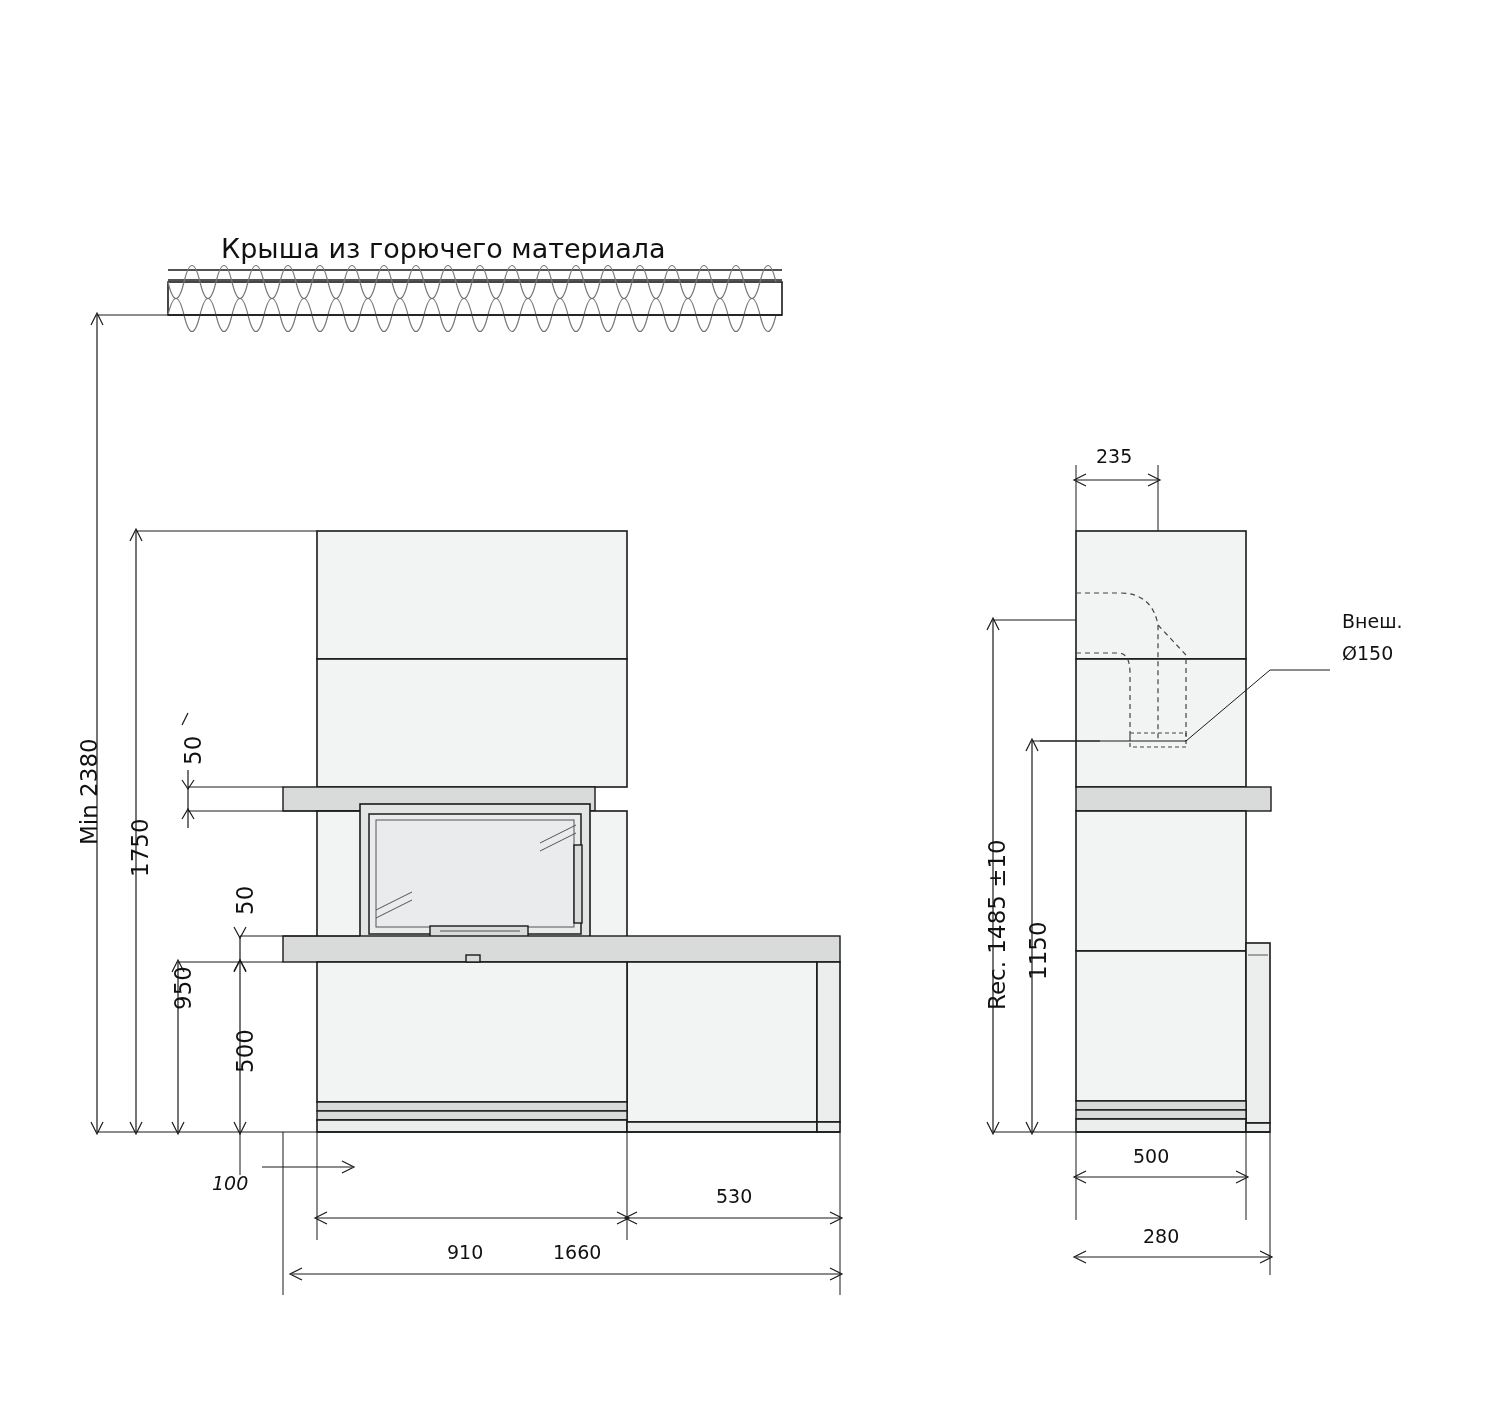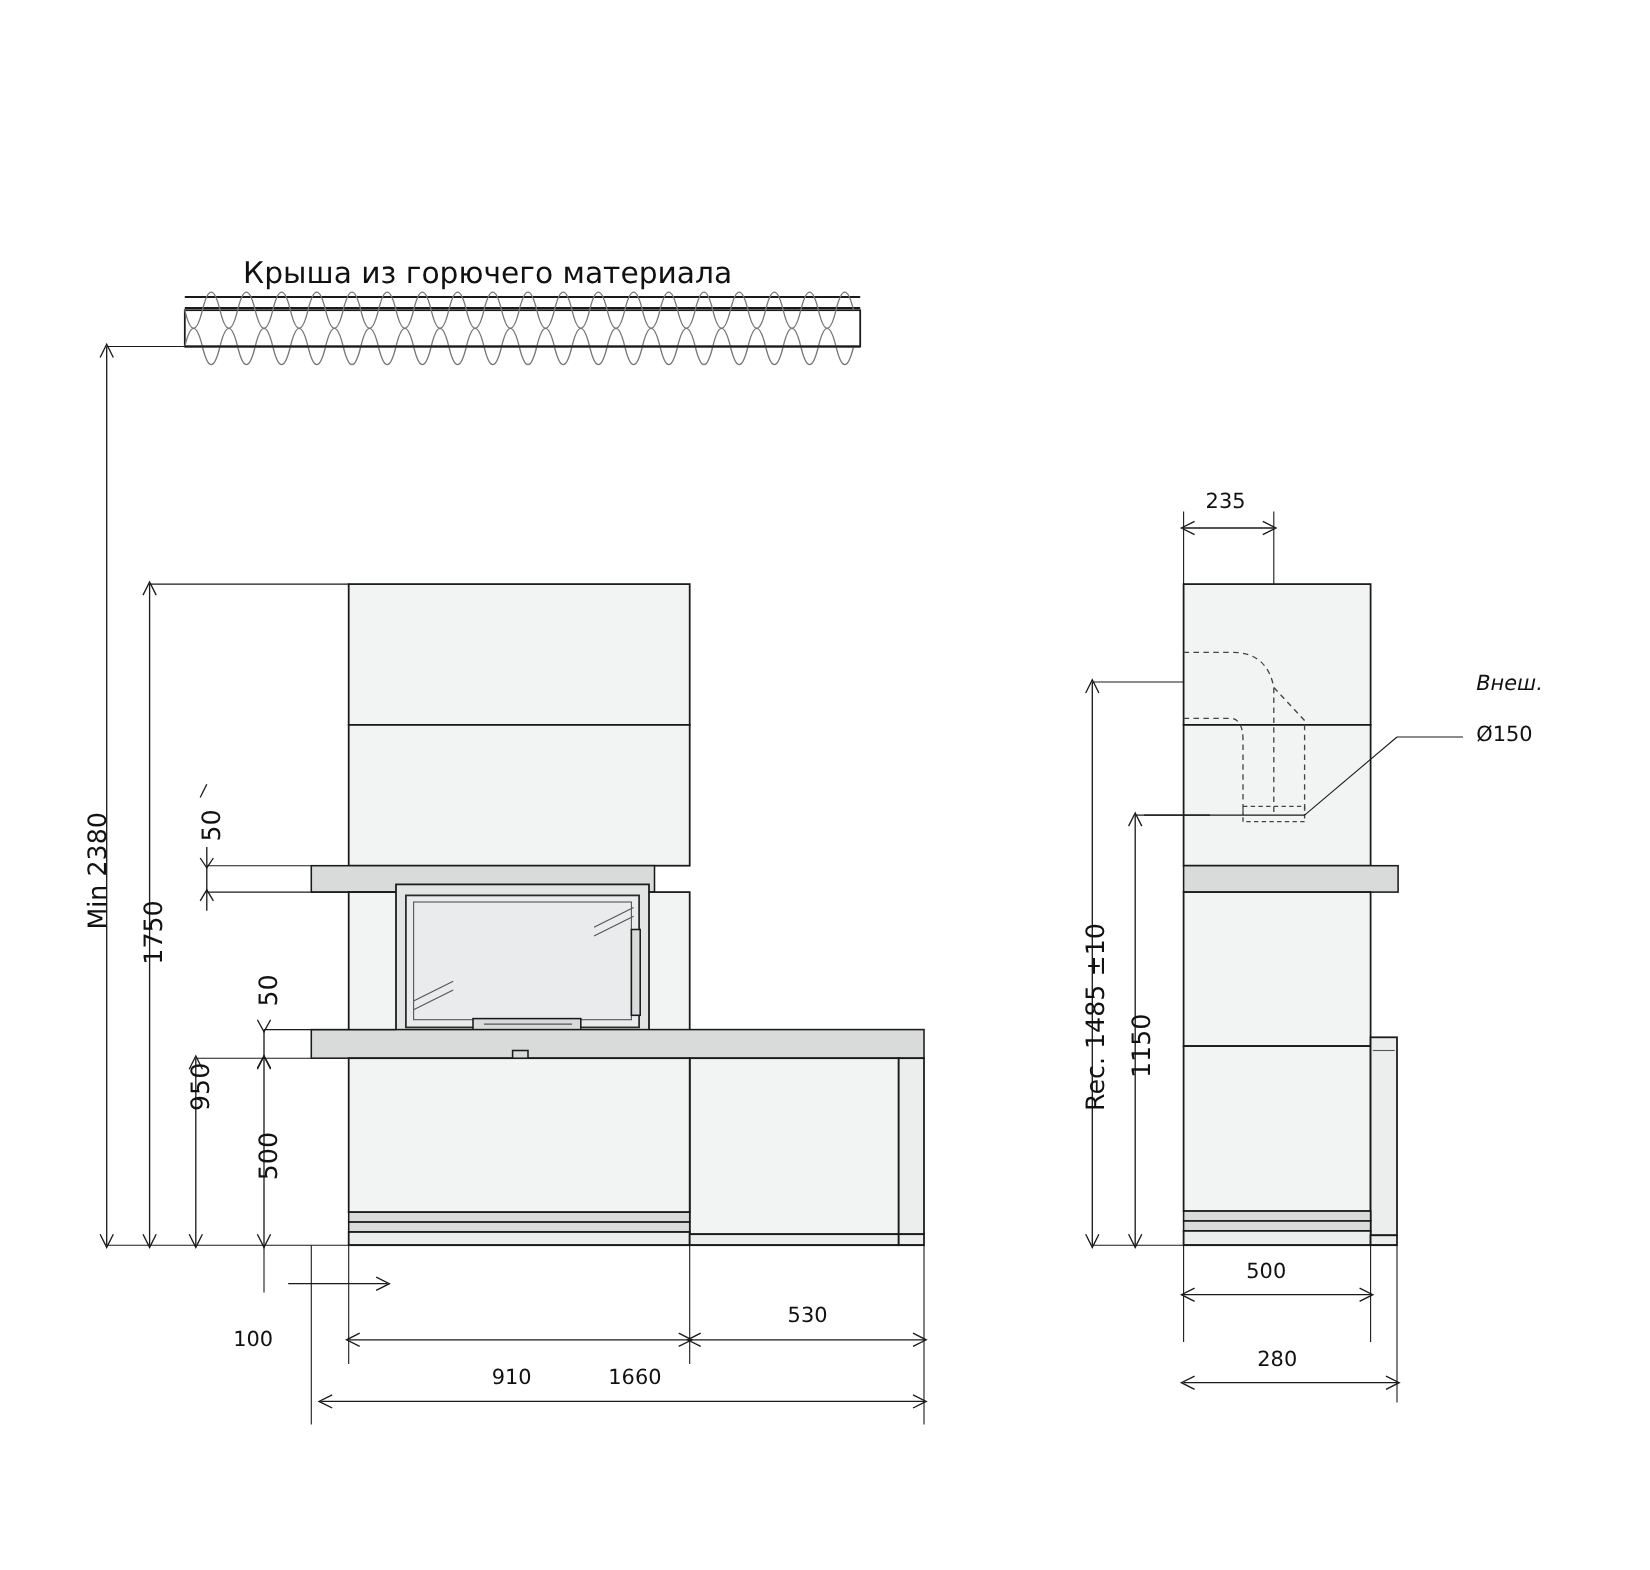--- a/index.html
+++ b/index.html
@@ -204,27 +204,27 @@
 
   <div class="lbl" style="left:221px;top:208px;font-size:27px;">Крыша из горючего материала</div>
 
   <div class="vlbl" style="left:76px;top:820px;">Min 2380</div>
   <div class="vlbl" style="left:127px;top:852px;">1750</div>
   <div class="vlbl" style="left:180px;top:740px;">50</div>
   <div class="vlbl" style="left:232px;top:890px;">50</div>
   <div class="vlbl" style="left:170px;top:985px;">950</div>
   <div class="vlbl" style="left:232px;top:1048px;">500</div>
 
-  <div class="lbl" style="left:212px;top:1182px;">100</div>
+  <div class="lbl" style="left:212px;top:1147px;font-style:italic;">100</div>
   <div class="lbl" style="left:447px;top:1216px;">910</div>
   <div class="lbl" style="left:716px;top:1160px;">530</div>
   <div class="lbl" style="left:553px;top:1216px;">1660</div>
 
   <div class="lbl" style="left:1096px;top:420px;">235</div>
   <div class="vlbl" style="left:984px;top:985px;">Rec. 1485 ±10</div>
   <div class="vlbl" style="left:1025px;top:955px;">1150</div>
   <div class="lbl" style="left:1133px;top:1120px;">500</div>
   <div class="lbl" style="left:1143px;top:1200px;">280</div>
 
-  <div class="lbl" style="left:1342px;top:585px;font-style:italic;">Внеш.</div>
-  <div class="lbl" style="left:1342px;top:632px;">Ø150</div>
+  <div class="lbl" style="left:1342px;top:585px;">Внеш.</div>
+  <div class="lbl" style="left:1342px;top:617px;">Ø150</div>
 
 </div>
 
 </body></html>

